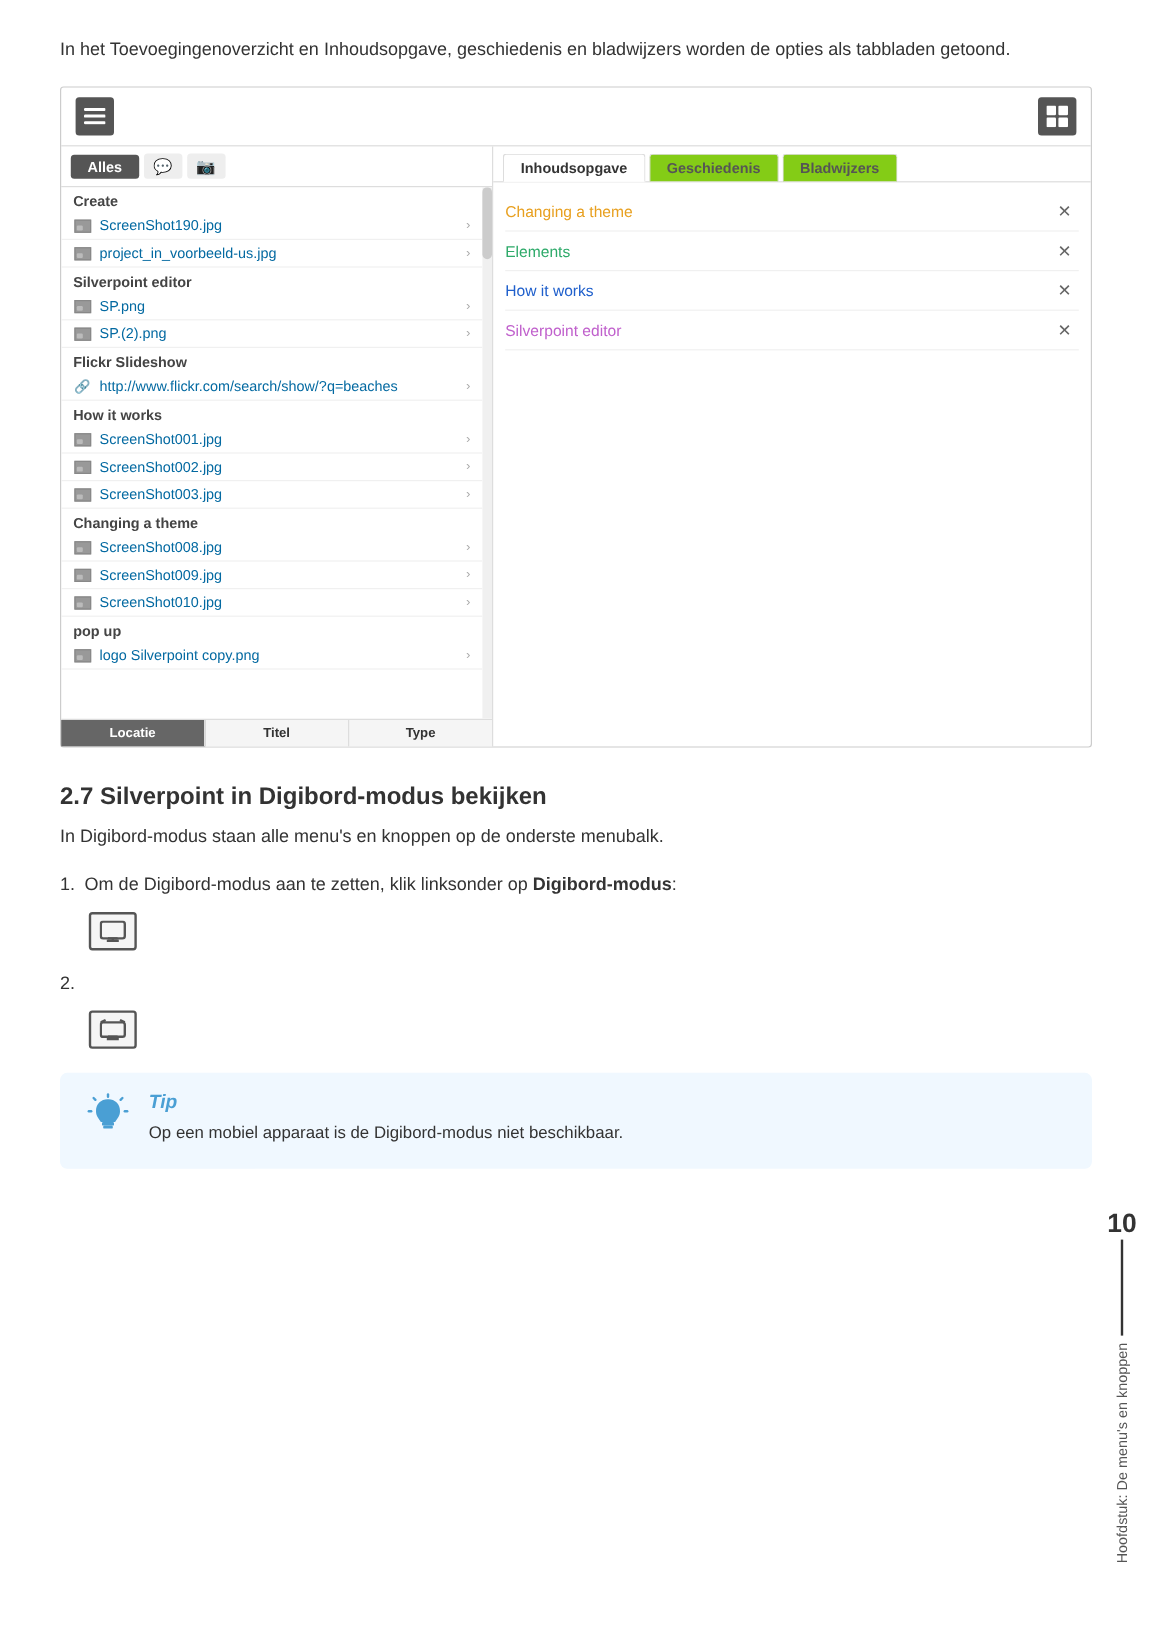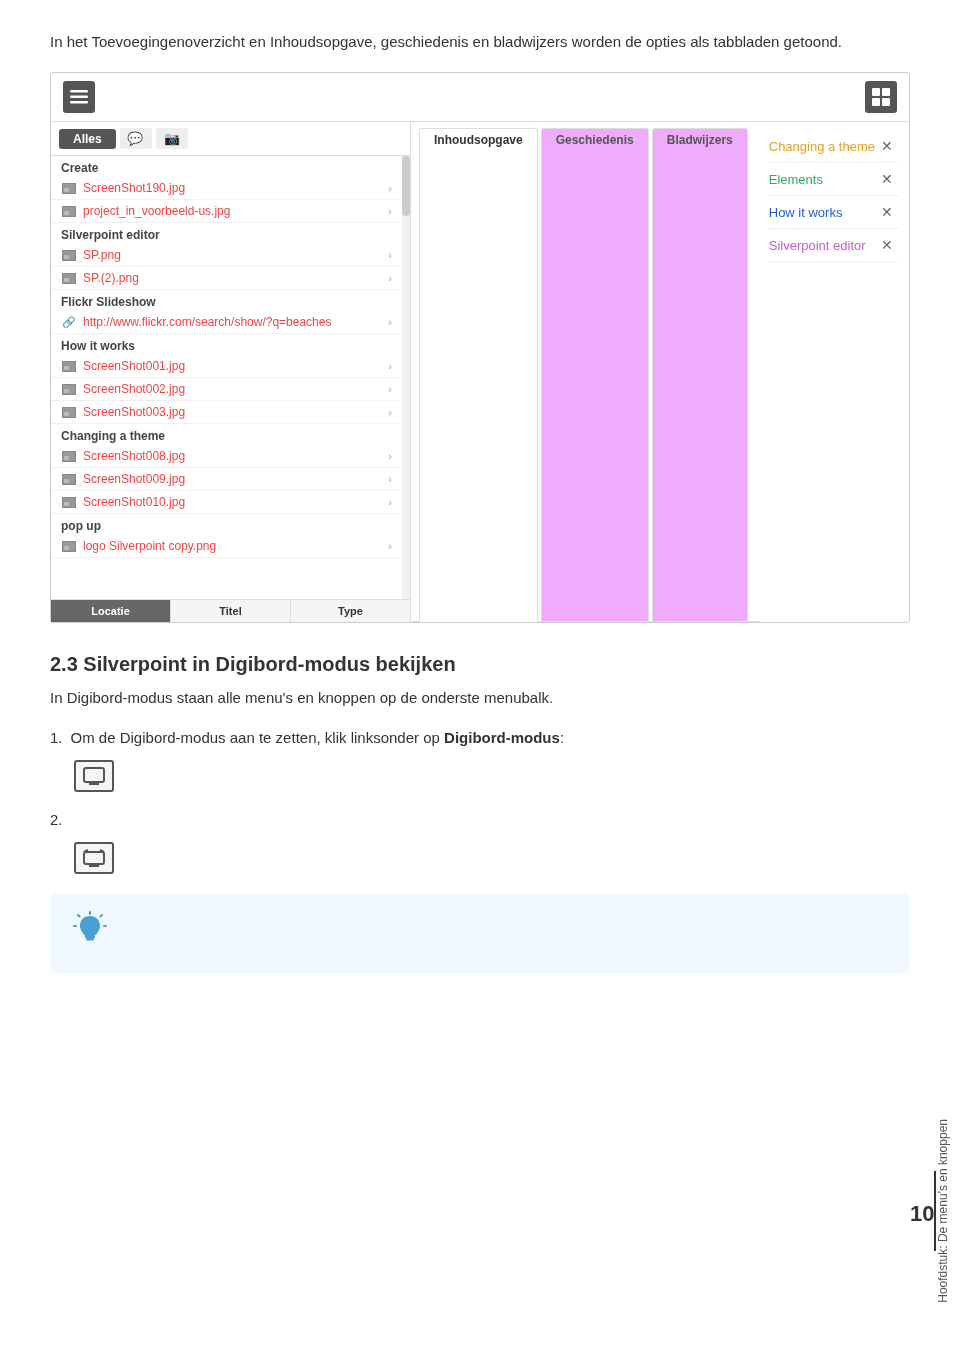--- a/index.html
+++ b/index.html
@@ -136,21 +136,21 @@
       width: 5px;
       height: 4px;
       background: #bbb;
       border-radius: 1px;
     }
     .link-icon {
       font-size: 11px;
       color: #666;
     }
 
-    .list-item-label { flex: 1; color: #ef4444; }
+    .list-item-label { flex: 1; color: #0369a1; }
     .list-item-arrow {
       color: #aaa;
       font-size: 11px;
     }
 
     .scrollbar-track {
       width: 8px;
       background: #f0f0f0;
       flex-shrink: 0;
       position: relative;
@@ -182,37 +182,37 @@
     .bottom-tab:last-child { border-right: none; }
     .bottom-tab-active {
       background: #666;
       color: white;
     }
 
     
     .right-panel {
       flex: 1;
       display: flex;
-      flex-direction: row;
+      flex-direction: column;
     }
     .right-tabs {
       display: flex;
       border-bottom: 1px solid #ddd;
       padding: 6px 8px 0 8px;
       gap: 0;
     }
     .right-tab {
       padding: 4px 14px;
       font-size: 12px;
       font-weight: 600;
       cursor: pointer;
       border: 1px solid #ddd;
       border-bottom: none;
       border-radius: 3px 3px 0 0;
-      background: #f0abfc;
+      background: #84cc16;
       color: #555;
       margin-right: 3px;
     }
     .right-tab-active {
       background: #fff;
       color: #333;
       border-bottom: 1px solid #fff;
       margin-bottom: -1px;
     }
 
@@ -308,21 +308,21 @@
       line-height: 1.6;
       color: #333;
     }
 
     
     .page-sidebar {
       position: absolute;
       right: 0;
       bottom: 60px;
       display: flex;
-      flex-direction: row;
+      flex-direction: column;
       align-items: center;
       width: 50px;
     }
     .page-number {
       font-size: 22px;
       font-weight: 700;
       color: #333;
     }
     .page-chapter-text {
       writing-mode: vertical-rl;
@@ -513,21 +513,21 @@
         </div>
         <div class="bookmark-row">
           <span class="bookmark-title bookmark-title-silverpoint">Silverpoint editor</span>
           <span class="bookmark-close">✕</span>
         </div>
       </div>
     </div>
   </div>
 </div>
 
-<h2 class="section-heading">2.3 Silverpoint in Digibord-modus bekijken</h2>
+<h2 class="section-heading">2.7 Silverpoint in Digibord-modus bekijken</h2>
 <p class="section-body-text">In Digibord-modus staan alle menu's en knoppen op de onderste menubalk.</p>
 
 <div class="numbered-item">
   <span class="num-label">1.</span>
   <span>
     <span>Om de Digibord-modus aan te zetten, klik linksonder op </span><strong>Digibord-modus</strong><span>:</span>
   </span>
 </div>
 
 <div class="button-icon-box">
@@ -562,19 +562,23 @@
       <path d="M20 6 C14 6 10 10 10 16 C10 20 13 23 14 25 L26 25 C27 23 30 20 30 16 C30 10 26 6 20 6Z" fill="#4a9fd4"></path>
       <rect x="15" y="25" width="10" height="3" rx="1" fill="#4a9fd4"></rect>
       <rect x="16" y="28" width="8" height="2.5" rx="1" fill="#4a9fd4"></rect>
       <line x1="20" y1="2" x2="20" y2="4" stroke="#4a9fd4" stroke-width="2" stroke-linecap="round"></line>
       <line x1="8" y1="5" x2="9.5" y2="6.5" stroke="#4a9fd4" stroke-width="2" stroke-linecap="round"></line>
       <line x1="32" y1="5" x2="30.5" y2="6.5" stroke="#4a9fd4" stroke-width="2" stroke-linecap="round"></line>
       <line x1="4" y1="16" x2="6" y2="16" stroke="#4a9fd4" stroke-width="2" stroke-linecap="round"></line>
       <line x1="34" y1="16" x2="36" y2="16" stroke="#4a9fd4" stroke-width="2" stroke-linecap="round"></line>
     </svg>
   </div>
+  <div class="tip-content">
+    <div class="tip-label">Tip</div>
+    <div class="tip-text">Op een mobiel apparaat is de Digibord-modus niet beschikbaar.</div>
+  </div>
 </div>
 
 <div class="page-sidebar">
   <div class="page-number">10</div>
   <div class="page-sidebar-line"></div>
   <div class="page-chapter-text">Hoofdstuk: De menu's en knoppen</div>
 </div>
 
 </body></html>

